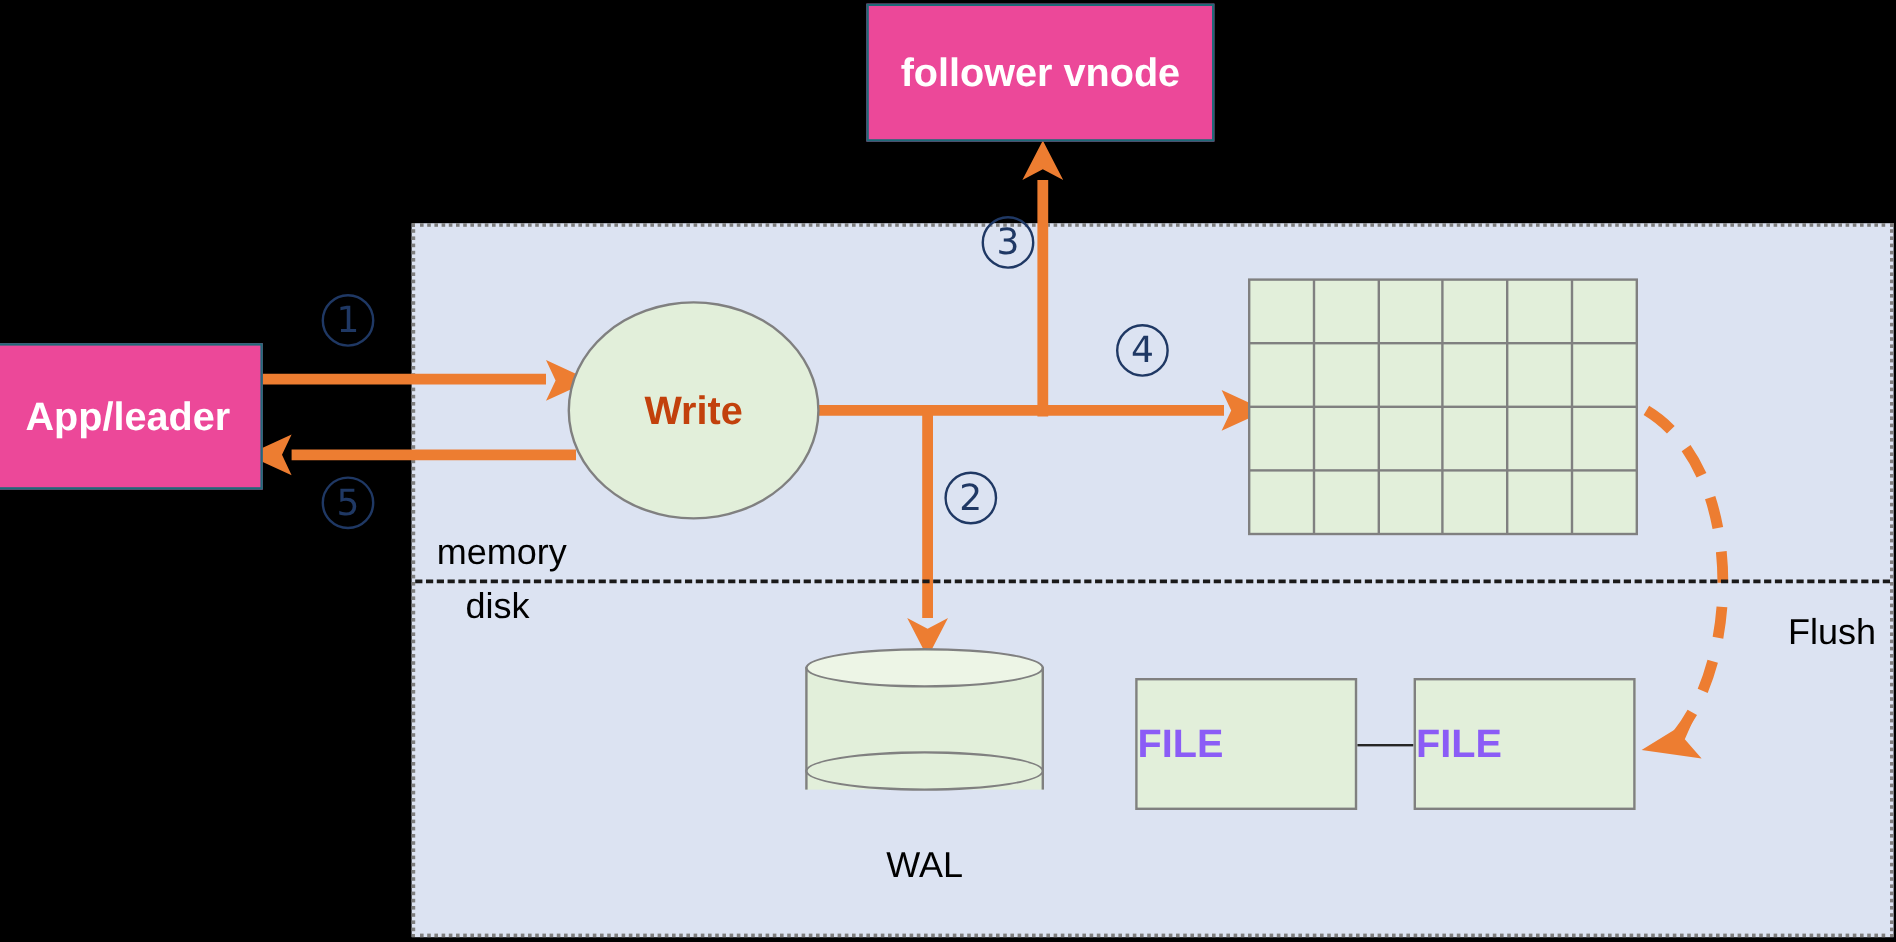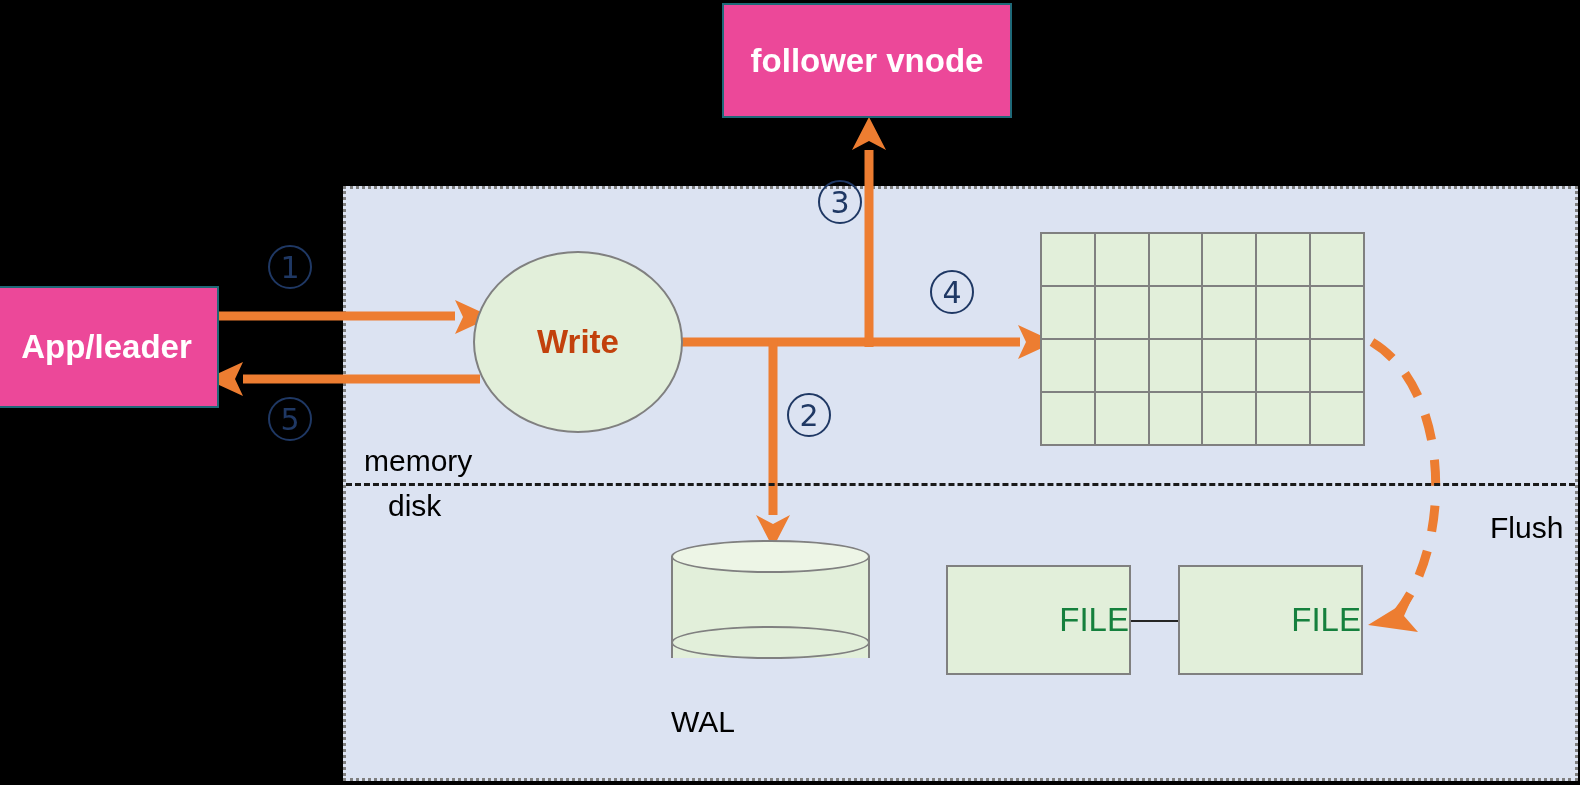--- a/index.html
+++ b/index.html
@@ -144,37 +144,37 @@
     border: 2px solid #808080;
     border-radius: 50%;
     background: #EDF5E6;
     box-sizing: border-box;
   }
   #wal-label {
     position: absolute;
     left: 671px;
     top: 705px;
     width: 199px;
-    text-align: left;
+    text-align: center;
     font-size: 30px;
     color: #000000;
   }
 
   
   .file-box {
     position: absolute;
     background: #E2EFDA;
     border: 2px solid #808080;
     box-sizing: border-box;
     display: flex;
     align-items: center;
-    justify-content: flex-end;
+    justify-content: flex-start;
     font-size: 33px;
-    font-weight: normal;
-    color: #15803d;
+    font-weight: bold;
+    color: #8b5cf6;
     top: 565px;
     width: 185px;
     height: 110px;
   }
   #file-box-1 { left: 946px; }
   #file-box-2 { left: 1178px; }
   #file-connector {
     position: absolute;
     left: 1131px;
     top: 620px;

